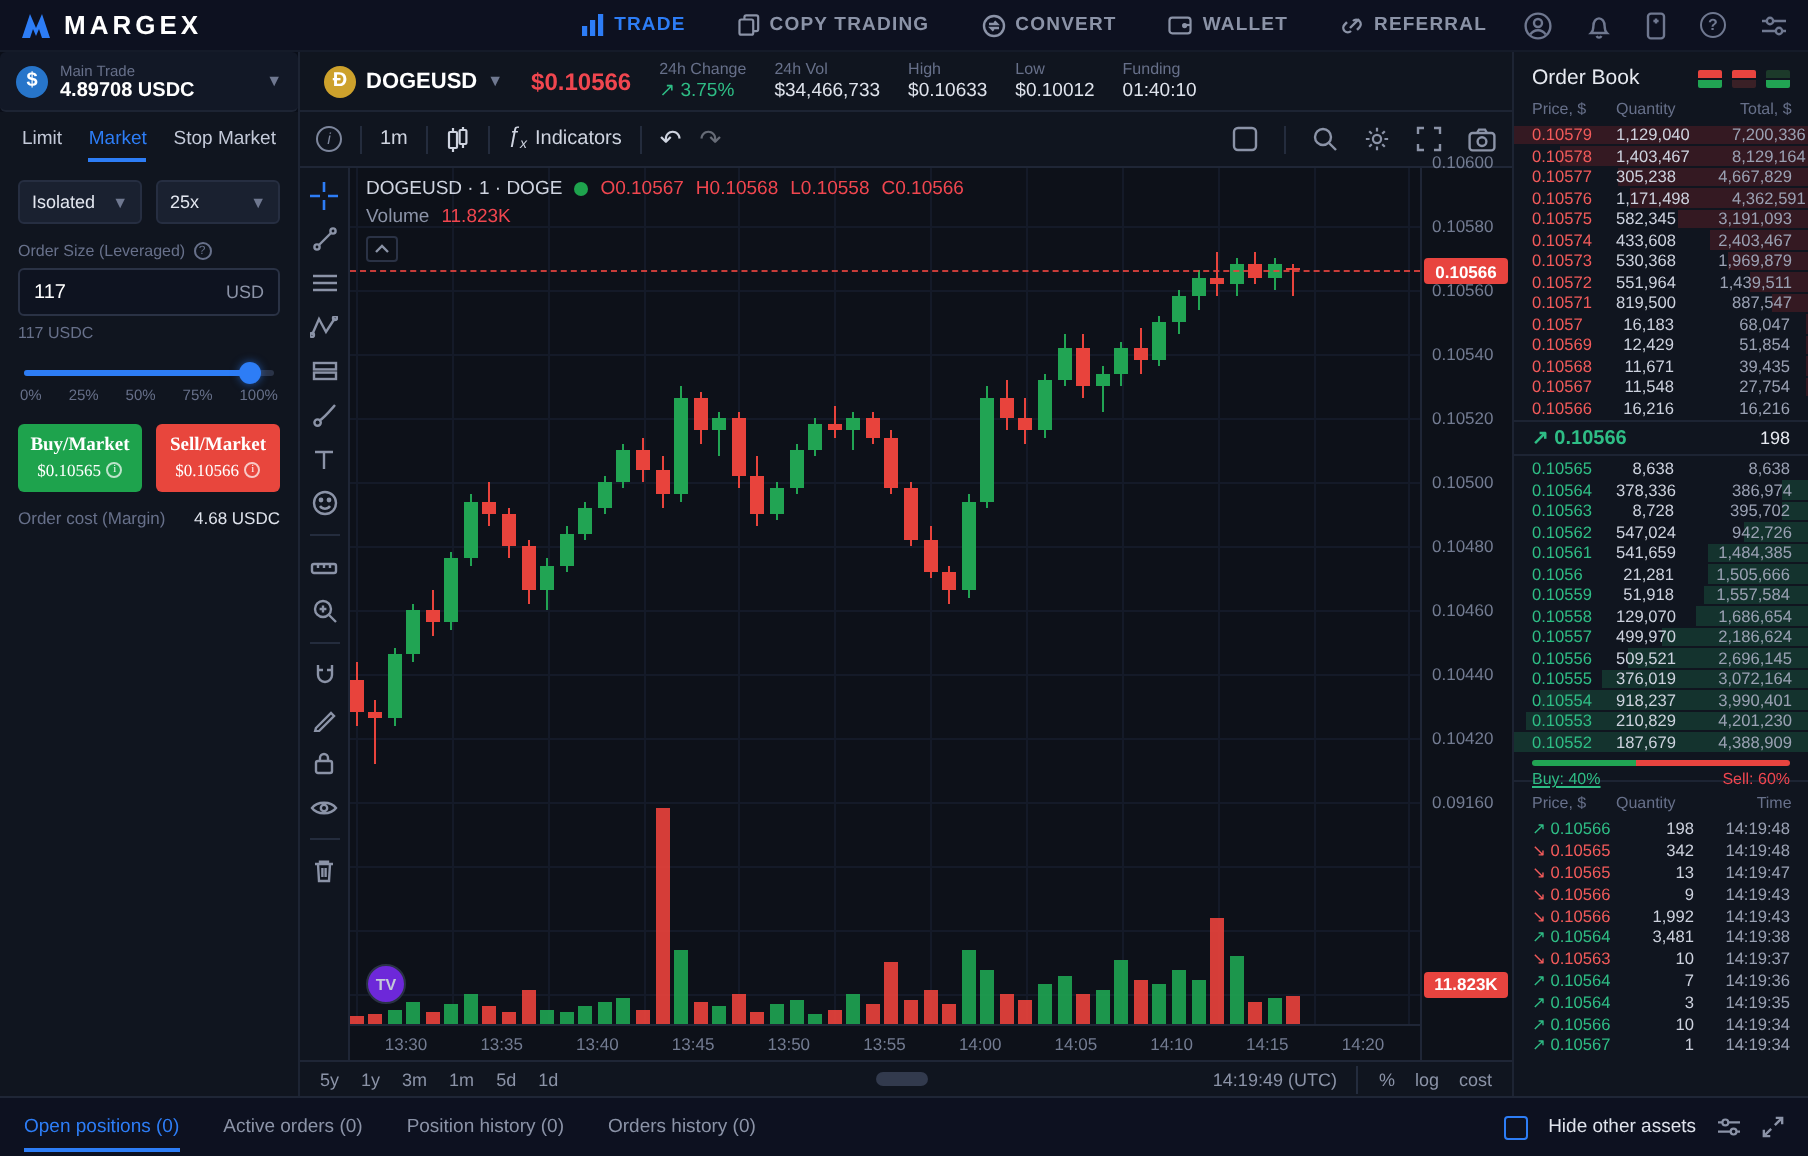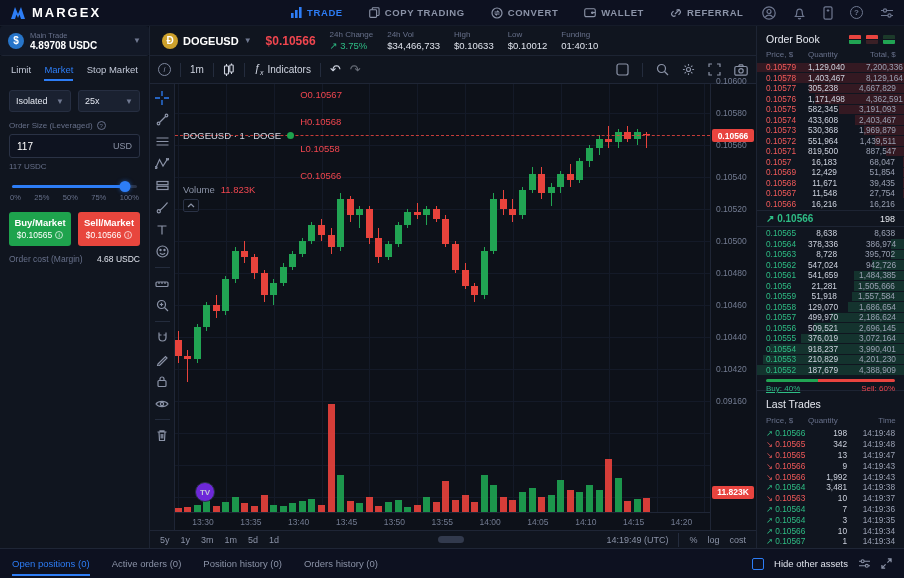--- a/index.html
+++ b/index.html
@@ -55,21 +55,21 @@
   .op-label{font-size:8px;color:var(--muted);margin-bottom:4px;display:flex;align-items:center;gap:4px;}
   .mini-q{width:9px;height:9px;border-radius:50%;border:1px solid var(--muted);display:inline-flex;align-items:center;justify-content:center;font-size:6px;}
   .op-input{height:24px;background:#0e1320;border:1px solid #2a3245;border-radius:3px;display:flex;align-items:center;padding:0 7px;margin-bottom:4px;}
   .op-input input{background:transparent;border:0;outline:0;color:#fff;font-size:10px;width:80px;font-family:inherit;}
   .op-input .unit{margin-left:auto;font-size:9px;color:var(--muted2);}
   .op-conv{font-size:8px;color:var(--muted);margin-bottom:10px;}
   .slider{position:relative;height:3px;background:#2a3347;border-radius:2px;margin:4px 3px 5px;}
   .slider-fill{position:absolute;left:0;top:0;bottom:0;background:var(--blue);border-radius:2px;}
   .slider-thumb{position:absolute;top:-4px;width:11px;height:11px;border-radius:50%;background:var(--blue);transform:translateX(-50%);box-shadow:0 0 4px rgba(45,125,246,.6);}
   .slider-ticks{display:flex;justify-content:space-between;font-size:7.5px;color:var(--muted);margin:0 1px 10px;}
-  .op-btns{display:flex;gap:7px;margin-bottom:8px;}
+  .op-btns{display:flex;gap:7px;margin-bottom:8px;font-family:Liberation Serif, serif;}
   .op-btn{flex:1;height:34px;border-radius:3px;display:flex;flex-direction:column;align-items:center;justify-content:center;color:#fff;cursor:pointer;line-height:1.3;}
   .op-btn .b1{font-size:9.5px;font-weight:bold;}
   .op-btn .b2{font-size:8.5px;display:flex;align-items:center;gap:3px;}
   .op-btn.buy{background:#1ea34d;}
   .op-btn.sell{background:#e8463d;}
   .tiny-i{width:8px;height:8px;border-radius:50%;border:1px solid rgba(255,255,255,.7);display:inline-flex;align-items:center;justify-content:center;font-size:5.5px;}
   .op-cost{display:flex;justify-content:space-between;font-size:8.5px;color:var(--muted);}
   .op-cost .v{color:#dfe3ec;}
   
   .chartarea{flex:1;background:#0d1119;display:flex;flex-direction:column;}
@@ -87,25 +87,25 @@
   #chart-canvas{position:relative;width:535px;height:428px;overflow:hidden;cursor:crosshair;}
   .gridv{position:absolute;top:0;bottom:0;width:1px;background:#141a28;}
   .gridh{position:absolute;left:0;right:0;height:1px;background:#141a28;}
   .wick{position:absolute;width:1px;}
   .candle{position:absolute;width:7px;}
   .vbar{position:absolute;width:7px;opacity:.95;}
   .lastline{position:absolute;left:0;right:0;border-top:1px dashed #e8443f;opacity:.85;}
   .legend{position:absolute;left:8px;top:5px;font-size:9.5px;color:#cfd4e0;z-index:5;}
   .legend .row1{display:flex;align-items:center;gap:6px;}
   .gdot{width:7px;height:7px;border-radius:50%;background:#1ea34d;}
-  .ohlc{color:var(--red);display:flex;gap:16px;flex-direction:column;}
+  .ohlc{color:var(--red);display:flex;gap:6px;}
   .legend .row2{display:flex;gap:6px;margin-top:3px;color:var(--muted2);}
   .legend .row2 .vv{color:var(--red);}
   .collapse-box{margin-top:4px;width:16px;height:13px;border:1px solid #2a3245;border-radius:2px;display:flex;align-items:center;justify-content:center;color:#8b93a7;}
-  .tv-logo{position:absolute;left:20px;bottom:10px;width:20px;height:20px;border-radius:50%;background:#6d28d9;border:1px solid #2a3245;color:#c3c9d8;display:flex;align-items:center;justify-content:center;font-size:8px;font-weight:bold;z-index:5;}
+  .tv-logo{position:absolute;left:8px;bottom:10px;width:20px;height:20px;border-radius:50%;background:#6d28d9;border:1px solid #2a3245;color:#c3c9d8;display:flex;align-items:center;justify-content:center;font-size:8px;font-weight:bold;z-index:5;}
   .priceaxis{width:46px;border-left:1px solid var(--border2);position:relative;font-size:8.5px;color:#737c92;background:#0d1119;}
   .pa-lab{position:absolute;left:5px;transform:translateY(-50%);}
   .pa-badge{position:absolute;left:1px;right:2px;background:#e8443f;color:#fff;font-weight:bold;text-align:center;border-radius:2px;padding:1.5px 0;z-index:4;}
   .timeaxis{height:18px;border-top:1px solid var(--border2);position:relative;font-size:8.5px;color:#737c92;}
   .ta-lab{position:absolute;top:4px;transform:translateX(-50%);}
   .ta-corner{position:absolute;right:-46px;top:0;width:46px;height:18px;display:flex;align-items:center;justify-content:center;color:#737c92;}
   .ct-bottom{height:18px;border-top:1px solid var(--border2);display:flex;align-items:center;padding:0 10px;gap:11px;font-size:9px;color:#8b93a7;background:var(--panel);}
   .rangebtn{cursor:pointer;}
   .ct-bottom .right{margin-left:auto;display:flex;gap:10px;align-items:center;}
   
@@ -965,21 +965,20 @@
             <div class="g" id="ratio-g" style="width: 40%;"></div>
             <div class="r" id="ratio-r" style="width: 60%;"></div>
           </div>
         <div class="ratio-labels">
           <span class="bl">Buy: 40%</span>
           <span class="sl2">Sell: 60%</span>
         </div>
       </div>
     </div>
     <div class="lasttrades">
-      <div class="lt-title">Last Trades</div>
       <div class="cols">
         <span>Price, $</span>
           <span>Quantity</span>
           <span>Time</span>
       </div>
       <div id="trades">
           <div class="lt-row">
             <span class="p up">↗ 0.10566</span>
             <span class="q">198</span>
             <span class="tm">14:19:48</span>

